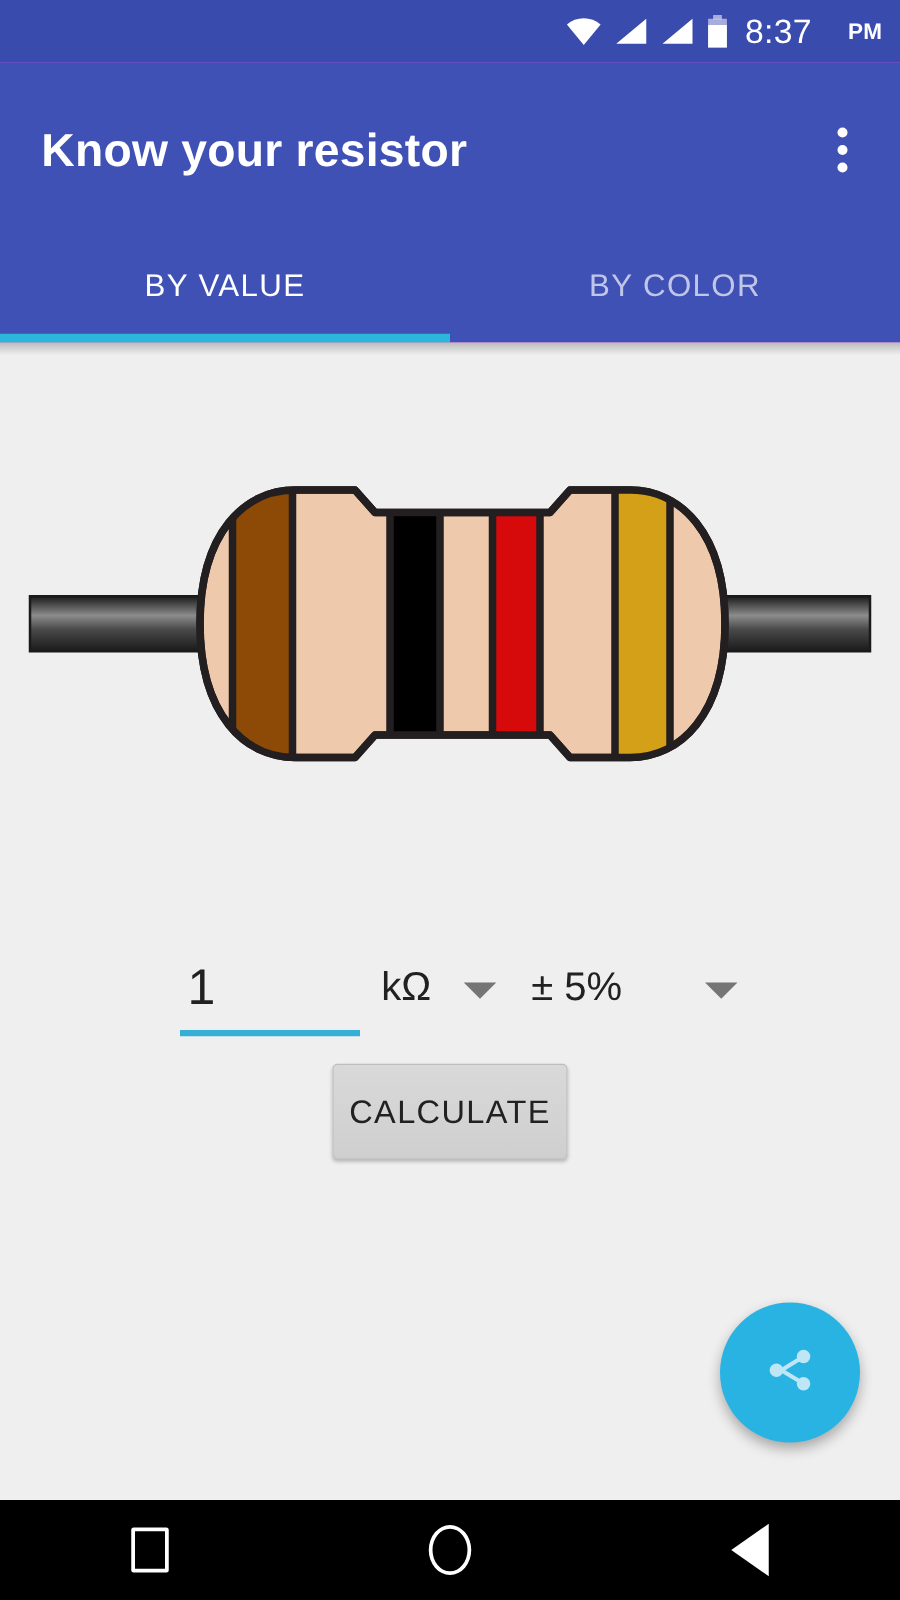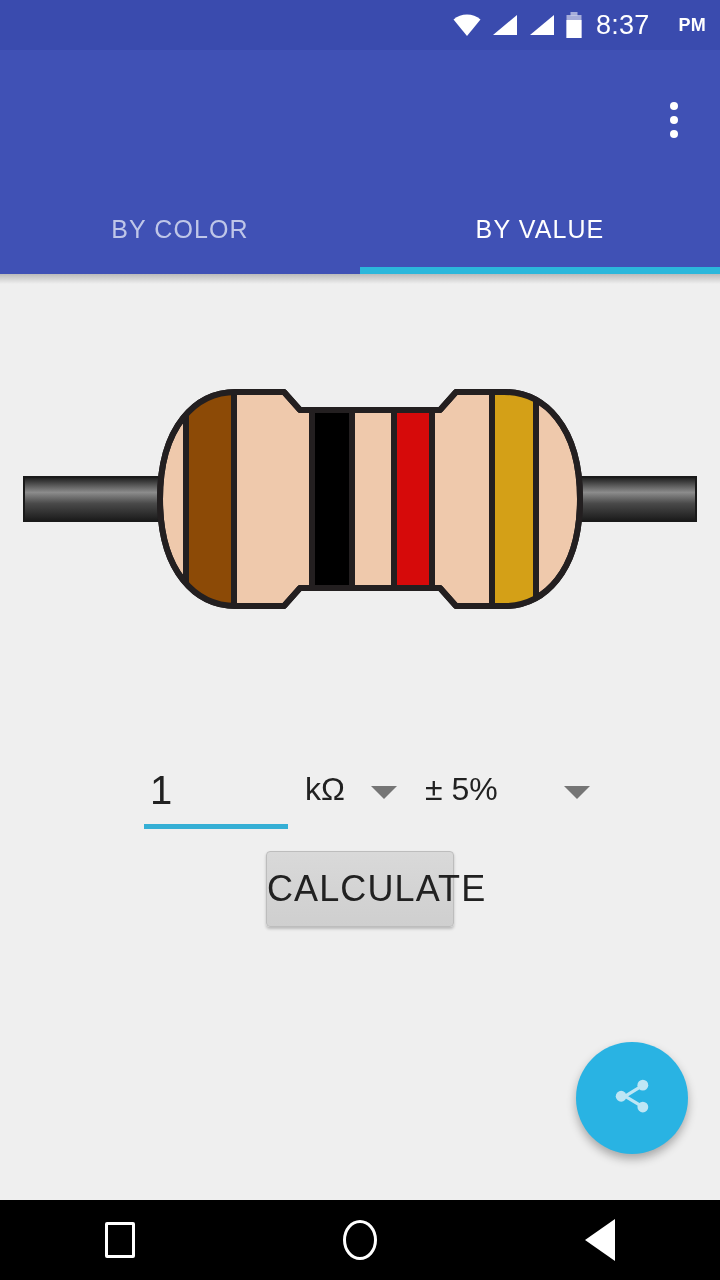--- a/index.html
+++ b/index.html
@@ -190,21 +190,21 @@
     position: absolute;
     top: 577px;
     left: 266px;
     width: 188px;
     height: 76px;
     background: linear-gradient(to bottom, #D9D9D9, #CFCFCF);
     border: 1px solid #BDBDBD;
     border-radius: 4px;
     color: #212121;
     font-family: "Liberation Sans", sans-serif;
-    font-size: 36px;
+    font-size: 26px;
     font-weight: 500;
     letter-spacing: 1.1px;
     cursor: pointer;
     box-shadow: 0 2px 3px rgba(0,0,0,0.22);
   }
 
   
   .fab {
     position: absolute;
     top: 1042px;
@@ -281,34 +281,35 @@
         <rect x="5.5" y="0" width="7" height="3.5" fill="#FFFFFF" opacity="0.55"></rect>
         <rect x="1.5" y="3" width="15" height="23" fill="#FFFFFF" opacity="0.55"></rect>
         <rect x="1.5" y="8" width="15" height="18" fill="#FFFFFF"></rect>
       </svg>
     </span>
     <span class="status-time">8:37</span>
     <span class="status-ampm">PM</span>
   </div>
 
   <div class="appbar">
+    <div class="appbar-title">Know your resistor</div>
     <div class="overflow-menu">
       <span></span>
       <span></span>
       <span></span>
     </div>
   </div>
 
   <div class="tabbar">
-    <div class="tab">
-      <span class="tab-label">BY COLOR</span>
-    </div>
     <div class="tab active">
       <span class="tab-label">BY VALUE</span>
       <span class="tab-indicator"></span>
+    </div>
+    <div class="tab">
+      <span class="tab-label">BY COLOR</span>
     </div>
   </div>
   <div class="appbar-shadow"></div>
 
   <div class="content">
 
     <div class="resistor-wrap">
       <svg width="720" height="250" viewBox="0 0 720 250">
         <defs>
           <linearGradient id="leadGrad" x1="0" y1="0" x2="0" y2="1">

